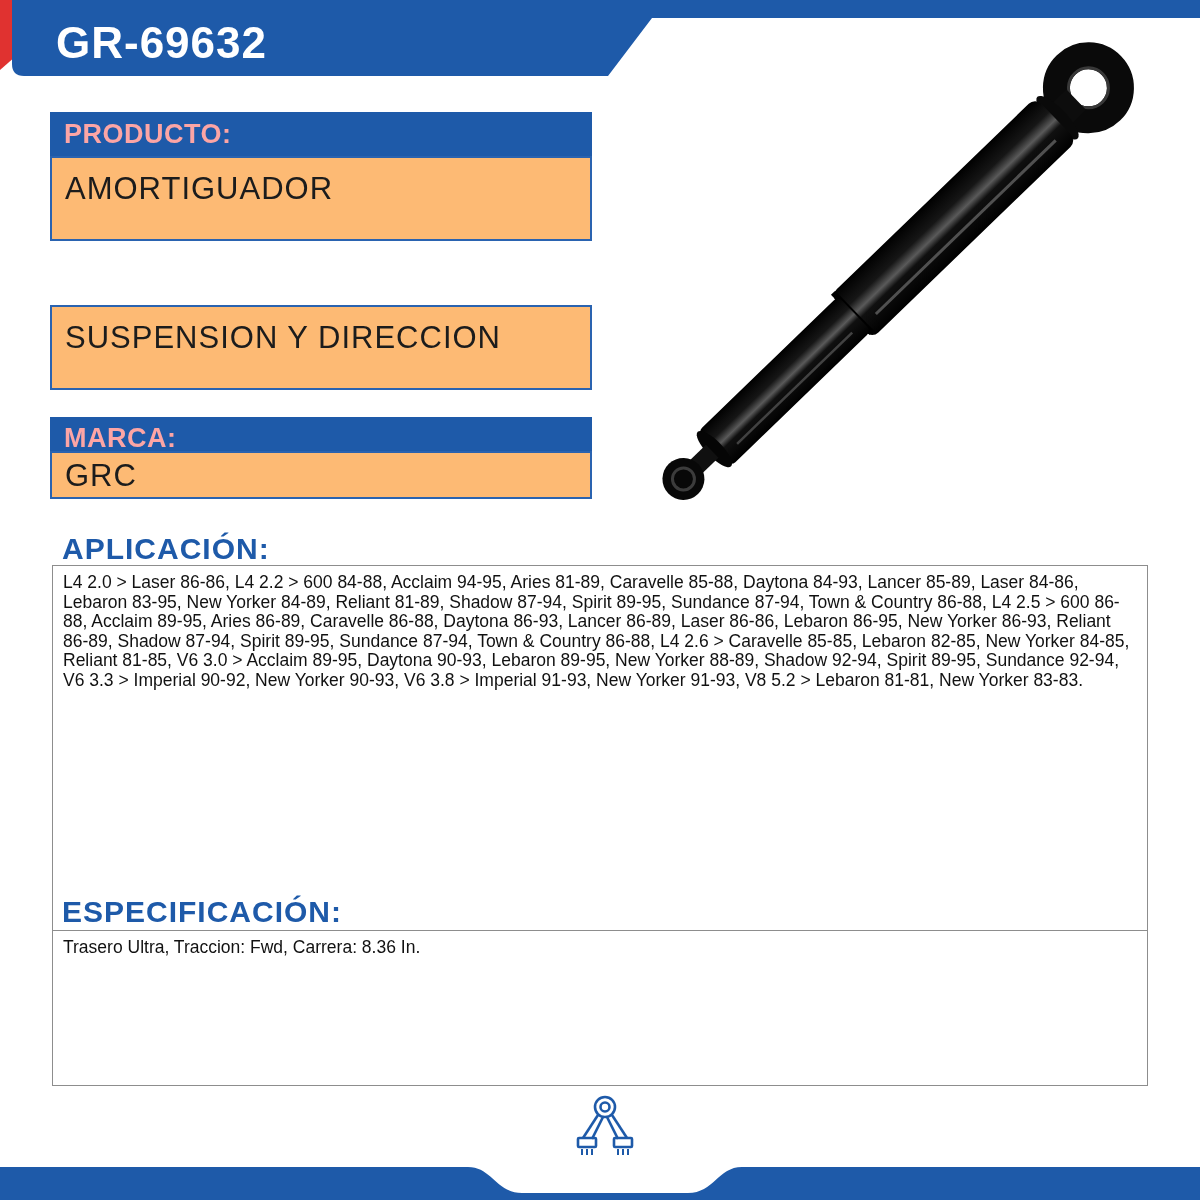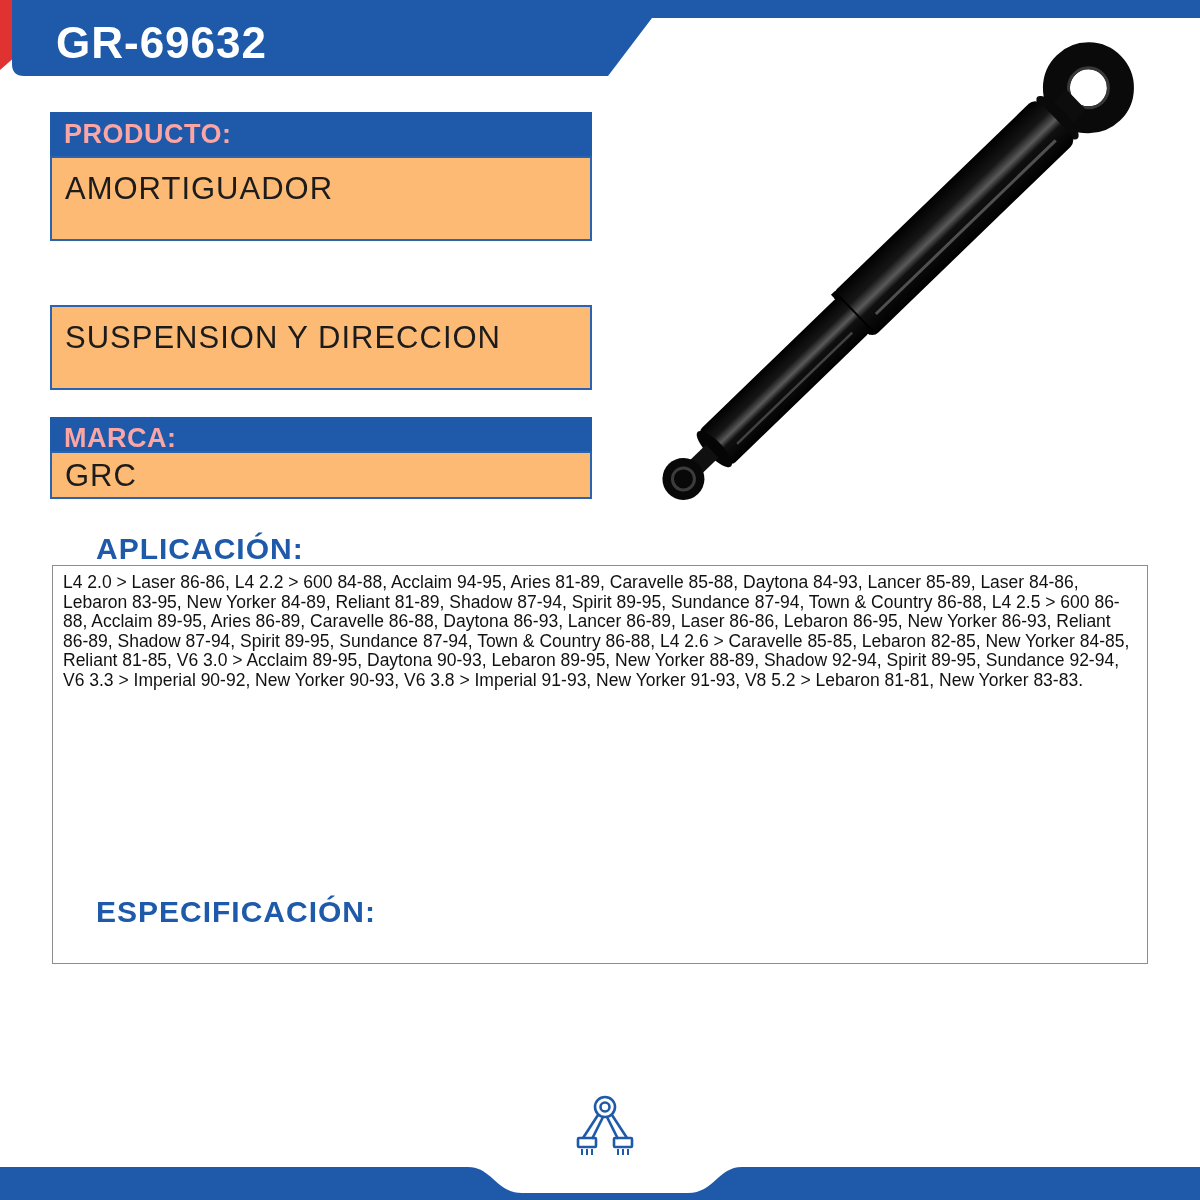--- a/index.html
+++ b/index.html
@@ -24,21 +24,21 @@
   }
   .field-box {
     position:absolute; left:50px; width:542px;
     background:#fdba74; border:2px solid #2a63b0;
     font-size:31px; color:#1c1c1c; letter-spacing:1px;
     padding:13px 0 0 13px;
   }
   
   .section-title {
     position:absolute; left:62px;
-    color:#1e5aa9; font-weight:bold; font-size:30px; letter-spacing:1px;margin-left:34px;
+    color:#1e5aa9; font-weight:bold; font-size:30px; letter-spacing:1px;
   }
   .section-box {
     position:absolute; left:52px; width:1096px;
     background:#ffffff; border:1px solid #8d8d8d;
     font-size:17.5px; line-height:19.5px; color:#111111;
     padding:7px 10px 0 10px;
   }
   
   #footer-band-svg { position:absolute; left:0; top:1155px; }
   #footer-brand {
@@ -111,20 +111,23 @@
       <line x1="12" y1="85" x2="12" y2="245" stroke="#7a7a7a" stroke-width="2.5" opacity="0.5"></line>
     </g>
   </svg>
 
   <div class="section-title" style="top:532px">APLICACIÓN:</div>
   <div class="section-box" style="top:565px;height:399px">
     <span>L4 2.0 &gt; Laser 86-86, L4 2.2 &gt; 600 84-88, Acclaim 94-95, Aries 81-89, Caravelle 85-88, Daytona 84-93, Lancer 85-89, Laser 84-86, Lebaron 83-95, New Yorker 84-89, Reliant 81-89, Shadow 87-94, Spirit 89-95, Sundance 87-94, Town &amp; Country 86-88, L4 2.5 &gt; 600 86-88, Acclaim 89-95, Aries 86-89, Caravelle 86-88, Daytona 86-93, Lancer 86-89, Laser 86-86, Lebaron 86-95, New Yorker 86-93, Reliant 86-89, Shadow 87-94, Spirit 89-95, Sundance 87-94, Town &amp; Country 86-88, L4 2.6 &gt; Caravelle 85-85, Lebaron 82-85, New Yorker 84-85, Reliant 81-85, V6 3.0 &gt; Acclaim 89-95, Daytona 90-93, Lebaron 89-95, New Yorker 88-89, Shadow 92-94, Spirit 89-95, Sundance 92-94, V6 3.3 &gt; Imperial 90-92, New Yorker 90-93, V6 3.8 &gt; Imperial 91-93, New Yorker 91-93, V8 5.2 &gt; Lebaron 81-81, New Yorker 83-83.</span>
   </div>
 
   <div class="section-title" style="top:895px">ESPECIFICACIÓN:</div>
+  <div class="section-box" style="top:930px;height:156px">
+    <span>Trasero Ultra, Traccion: Fwd, Carrera: 8.36 In.</span>
+  </div>
 
   <svg id="footer-icon-svg" width="72" height="66" viewBox="0 0 72 66">
     <g fill="none" stroke="#1e5aa9" stroke-width="2.6">
       <circle cx="36" cy="13" r="10"></circle>
       <circle cx="36" cy="13" r="4.5"></circle>
       <path d="M29,21 L14,44"></path>
       <path d="M34,23 L23,45"></path>
       <path d="M43,21 L58,44"></path>
       <path d="M38,23 L49,45"></path>
       <rect x="9" y="44" width="18" height="9" rx="1"></rect>

